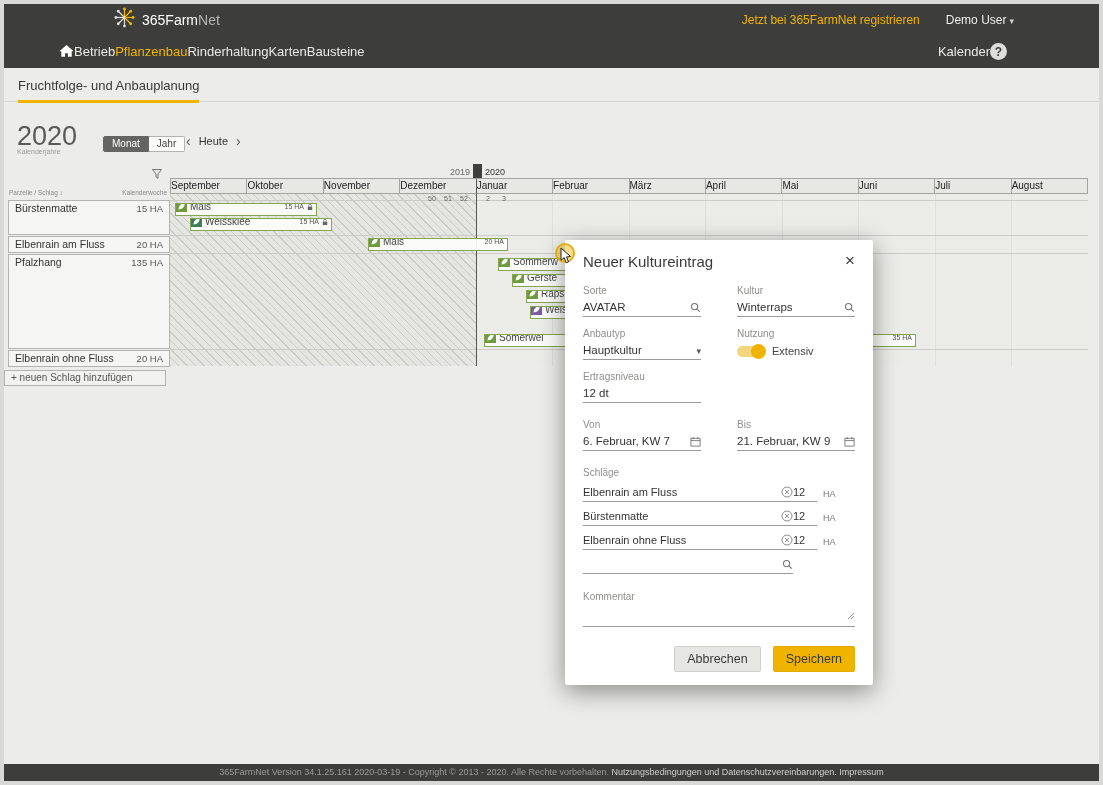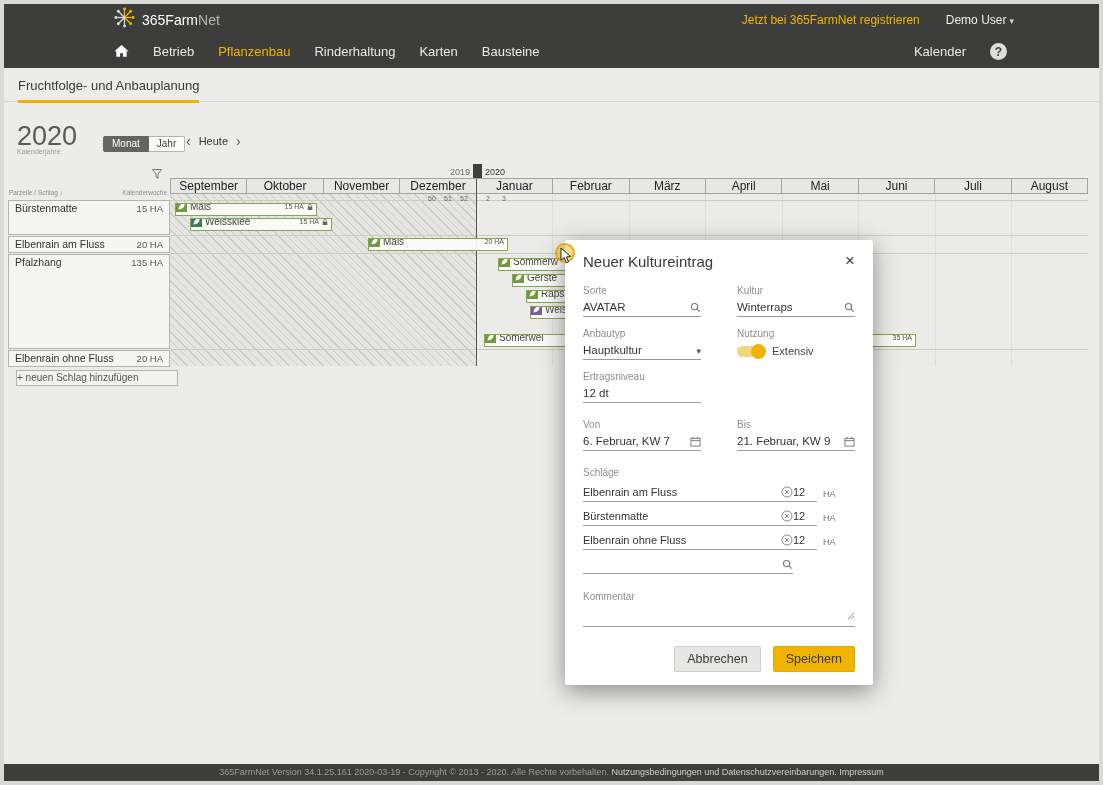--- a/index.html
+++ b/index.html
@@ -9,21 +9,21 @@
   
   .topbar{position:absolute;left:0;top:0;width:100%;height:31px;background:#3d3d3c;display:flex;align-items:center;padding:0 85px 0 110px}
   .logo{display:flex;align-items:center;gap:7px;cursor:pointer}
   .logo-text{font-size:14px;color:#fff}
   .logo-text .part2{color:#b5b5b3}
   .topbar-spacer{flex:1}
   .register-link{color:#f0b400;font-size:12px;margin-right:26px;cursor:pointer}
   .user-menu{color:#ededeb;font-size:12px;cursor:pointer}
   .user-menu .caret{font-size:9px;margin-left:3px;color:#cfcfcd}
 
-  .navbar{position:absolute;left:0;top:31px;width:100%;height:33px;background:#3d3d3c;display:flex;align-items:center;gap:24px;padding:0 92px 0 110px}
+  .navbar{position:absolute;left:0;top:31px;width:100%;height:33px;background:#3d3d3c;display:flex;align-items:center;padding:0 92px 0 55px}
   .home-icon{display:flex;align-items:center;cursor:pointer}
   .nav-item{color:#e9e9e7;font-size:13px;cursor:pointer;white-space:nowrap}
   .nav-item.active{color:#f0b400}
   .nav-spacer{flex:1}
   .help-circle{width:17px;height:17px;border-radius:50%;background:#dededc;color:#3d3d3c;font-size:12px;font-weight:bold;display:flex;align-items:center;justify-content:center;cursor:pointer}
 
   .tabbar{position:absolute;left:0;top:64px;width:100%;height:34px;border-bottom:1px solid #d6d6d3}
   .tab{position:absolute;left:14px;top:10px;font-size:13px;color:#3a3a3a;padding-bottom:7px;border-bottom:3px solid #f0b400;cursor:pointer}
 
   
@@ -39,33 +39,33 @@
   .today-label{cursor:pointer}
 
   
   .year-left{position:absolute;left:434px;top:163px;width:32px;text-align:right;font-size:9px;color:#6b6b69}
   .year-marker{position:absolute;left:469px;top:160px;width:9px;height:15px;background:#3f3f3e}
   .year-right{position:absolute;left:481px;top:163px;font-size:9px;color:#333}
   .today-line{position:absolute;left:472px;top:175px;width:1px;height:187px;background:#565654;z-index:3}
 
   
   .months-row{position:absolute;left:166px;top:174px;width:918px;height:16px;display:flex;border:1px solid #a3a39f;background:#e7e7e4;z-index:2}
-  .month-cell{flex:1;border-right:1px solid #a3a39f;font-size:12px;color:#222;text-align:center;line-height:14px;overflow:hidden}
+  .month-cell{flex:1;border-right:1px solid #a3a39f;font-size:10px;color:#222;line-height:14px;overflow:hidden}
   .month-cell:last-child{border-right:none}
   .grid{position:absolute;left:166px;top:190px;width:918px;height:172px;background:#ebebe8;background-image:repeating-linear-gradient(90deg,rgba(0,0,0,0.055) 0 1px,transparent 1px 76.5px);z-index:1}
   .hatch{position:absolute;left:0;top:0;width:306px;height:100%;background:#e5e5e1;background-image:repeating-linear-gradient(45deg,rgba(148,148,142,0.32) 0 1px,transparent 1px 6px)}
   .row-sep{position:absolute;left:166px;width:918px;height:1px;background:#cbcbc7;z-index:2}
   .week-num{position:absolute;top:191px;font-size:7px;color:#666;z-index:3}
 
   
   .funnel{position:absolute;left:148px;top:161px;cursor:pointer}
   .left-cols{position:absolute;left:5px;top:185px;width:158px;display:flex;justify-content:space-between;font-size:6.5px;color:#8a8a88}
   .field-cell{position:absolute;left:4px;width:162px;background:#f5f5f3;border:1px solid #b3b3af;font-size:10.5px;color:#333;display:flex;justify-content:space-between;align-items:flex-start;padding:1px 6px 0 6px;cursor:pointer;z-index:2}
   .field-area{font-size:9.5px;color:#555;margin-top:1px}
-  .add-field{position:absolute;left:12px;top:366px;width:162px;height:16px;background:#f2f2f0;border:1px solid #b3b3af;font-size:10px;color:#555;line-height:14px;cursor:pointer;z-index:2}
+  .add-field{position:absolute;left:0;top:366px;width:162px;height:16px;background:#f2f2f0;border:1px solid #b3b3af;font-size:10px;color:#555;line-height:14px;padding-left:6px;cursor:pointer;z-index:2}
 
   
   .gantt-layer{position:absolute;left:0;top:0;width:100%;height:100%;z-index:4;pointer-events:none}
   .bar{position:absolute;height:13px;border:1px solid #85a650;background:rgba(252,253,250,0.93);display:flex;align-items:center;gap:3px;font-size:10px;color:#444;padding:0 3px 6px 0;white-space:nowrap;overflow:hidden;pointer-events:auto;cursor:pointer}
   .bar-icon{flex:none;width:11px;height:11px;display:flex;align-items:center;justify-content:center;margin-left:0}
   .bar-label{flex:none}
   .bar-area{margin-left:auto;font-size:7px;color:#555}
   .bar-lock{flex:none;display:flex;align-items:center}
 
   

